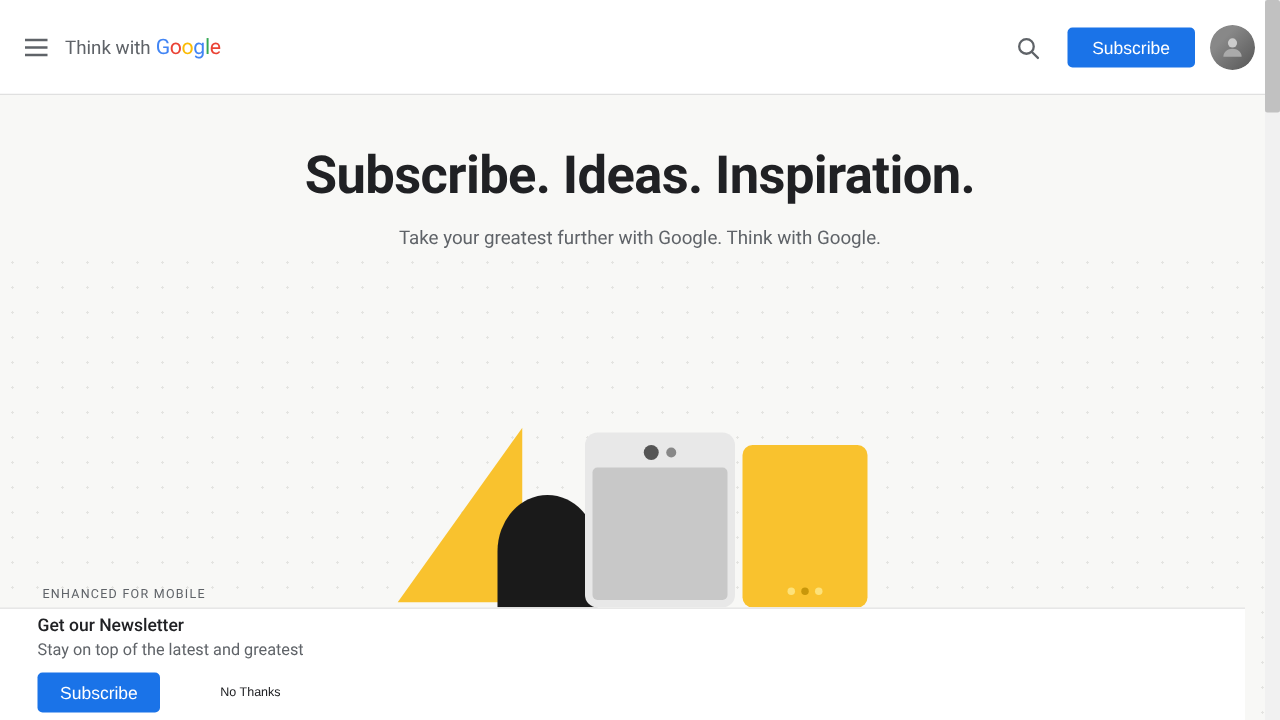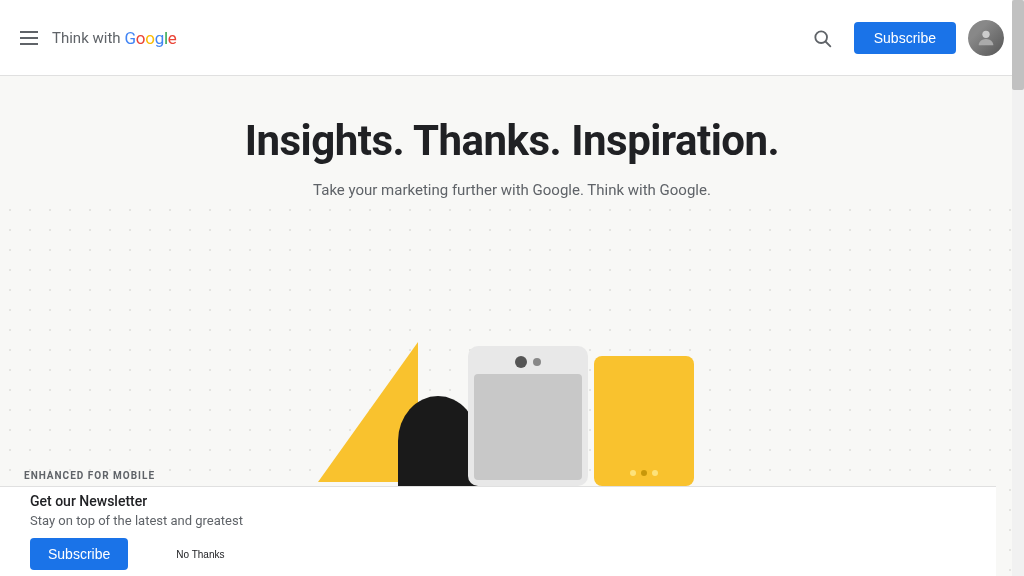--- a/index.html
+++ b/index.html
@@ -306,28 +306,27 @@
       cursor: pointer;
       background: none;
       border: none;
       font-weight: 400;
       margin-left: 28px;
     }
 
     
     .enhanced-label {
       position: absolute;
-      left: 24px;
+      left: 34px;
       bottom: 95px;
       font-size: 10px;
       color: #5f6368;
       letter-spacing: 1px;
       text-transform: uppercase;
       z-index: 3;
-      font-weight: bold;
     }
   </style>
 </head>
 <body>
 
 <div class="scrollbar">
   <div class="scrollbar-thumb"></div>
 </div>
 
 <nav class="navbar">
@@ -357,22 +356,22 @@
         <path d="M4 20c0-4 3.6-7 8-7s8 3 8 7" fill="#aaa"></path>
       </svg>
     </div>
   </div>
 </nav>
 
 <div class="dots-bg"></div>
 
 <div class="main-content">
   <div class="main-content-inner">
-    <h1 class="hero-title">Insights. Thanks. Inspiration.</h1>
-    <p class="hero-subtitle">Take your marketing further with Google. Think with Google.</p>
+    <h1 class="hero-title">Subscribe. Ideas. Inspiration.</h1>
+    <p class="hero-subtitle">Take your greatest further with Google. Think with Google.</p>
   </div>
 </div>
 
 <div class="enhanced-label">ENHANCED FOR MOBILE</div>
 
 <div class="illustration-area">
 
   <div style="position:relative; display:flex; align-items:flex-end;">
 
     <div style="position:relative; margin-right: -20px; z-index:1;">

